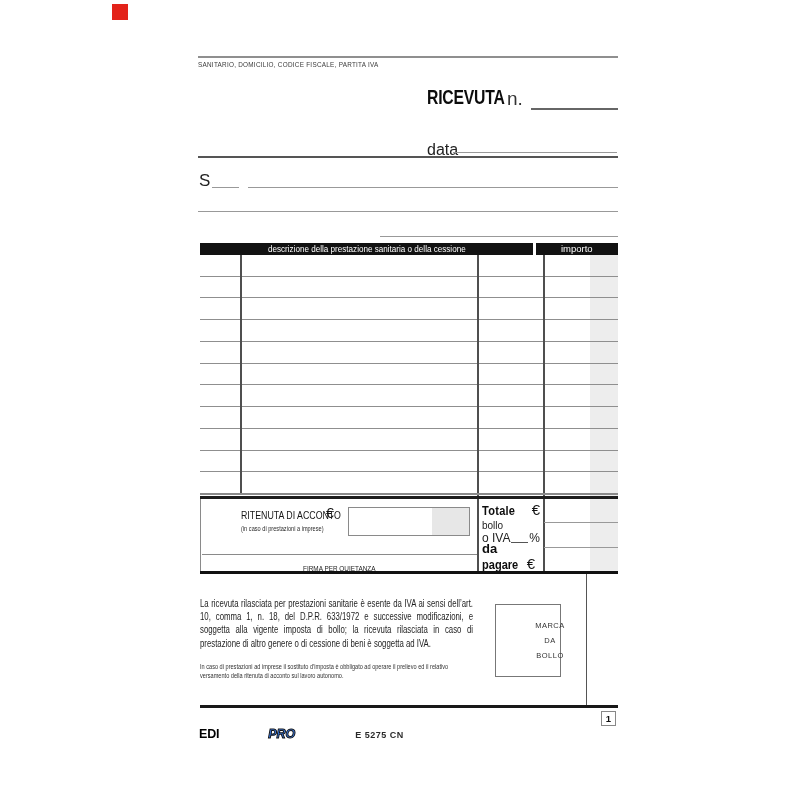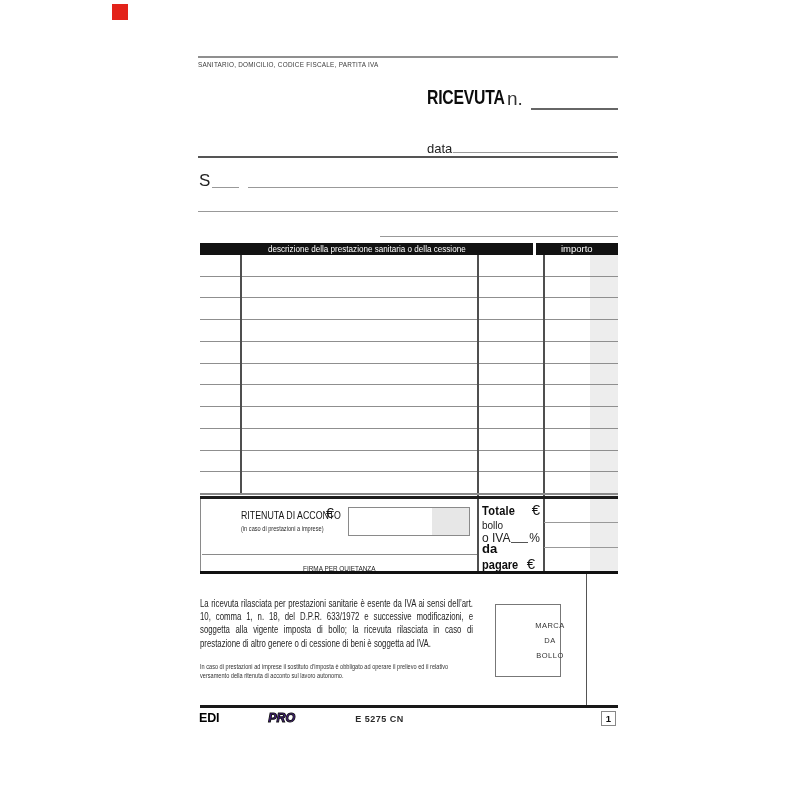--- a/index.html
+++ b/index.html
@@ -10,21 +10,21 @@
 
   
   .corner-mark { left:112px; top:4px; width:16px; height:16px; background:#e3231a; }
   .rule-top { left:198px; top:56px; width:420px; height:2px; background:#8f8f8f; }
   .strip-text { left:198px; top:60px; font-size:7.5px; color:#3a3a3a; letter-spacing:.3px;
                 transform:scaleX(.85); transform-origin:left top; white-space:nowrap; }
   .title-main { left:427px; top:85px; font-size:21px; font-weight:800; letter-spacing:-.3px;
                 transform:scaleX(.75); transform-origin:left top; white-space:nowrap; color:#0c0c0c; }
   .title-n { left:507px; top:88px; font-size:19px; color:#333; }
   .title-line { left:531px; top:108px; width:87px; height:1.5px; background:#666; }
-  .date-label { left:427px; top:141px; font-size:13px; color:#222; }
+  .date-label { left:427px; top:141px; font-size:16px; color:#222; }
   .date-line { left:453px; top:152px; width:164px; height:1px; background:#999; }
   .rule-2 { left:198px; top:156px; width:420px; height:1.5px; background:#555; }
   .addr-s { left:199px; top:171px; font-size:17px; color:#222; }
   .addr-line-short { left:212px; top:187px; width:27px; height:1px; background:#999; }
   .addr-line-1 { left:248px; top:187px; width:370px; height:1px; background:#999; }
   .addr-line-2 { left:198px; top:211px; width:420px; height:1px; background:#999; }
   .addr-line-3 { left:380px; top:236px; width:238px; height:1px; background:#999; }
 
   
   .table-zone { left:200px; top:243px; width:418px; height:331px; }
@@ -89,22 +89,22 @@
                  color:#333; transform:scaleX(.8); transform-origin:left top; }
   .stamp-box { left:495px; top:604px; width:66px; height:73px; border:1px solid #777;
                display:flex; flex-direction:column; align-items:center; justify-content:center;
                gap:6px; }
   .stamp-box div { font-size:7.5px; letter-spacing:.5px; color:#333;padding-left:44px; }
 
   
   .footer-rule { left:200px; top:705px; width:418px; height:2.5px; background:#181818; }
   .brand { left:199px; top:711px; display:flex; align-items:baseline;gap:48px; }
   .brand-solid { font-size:12.5px; font-weight:800; letter-spacing:-.2px; color:#000; }
-  .brand-outline { font-size:12.5px; font-weight:800; font-style:italic; color:#4c1d95;
-                   -webkit-text-stroke:1px #111; margin-left:1px; }
+  .brand-outline { font-size:12.5px; font-weight:800; font-style:italic; color:#3b82f6;
+                   -webkit-text-stroke:1px #111; margin-left:1px;margin-top:16px; }
   .product-code { margin-left:12px; font-size:9px; font-weight:700; letter-spacing:.5px; color:#2a2a2a; }
   .page-box { left:601px; top:711px; width:15px; height:15px; border:1.5px solid #888;
               display:flex; align-items:center; justify-content:center; }
   .page-box span { font-size:9.5px; font-weight:700; color:#111; }
 </style>
 </head>
 <body>
 
 <div class="page">
 

